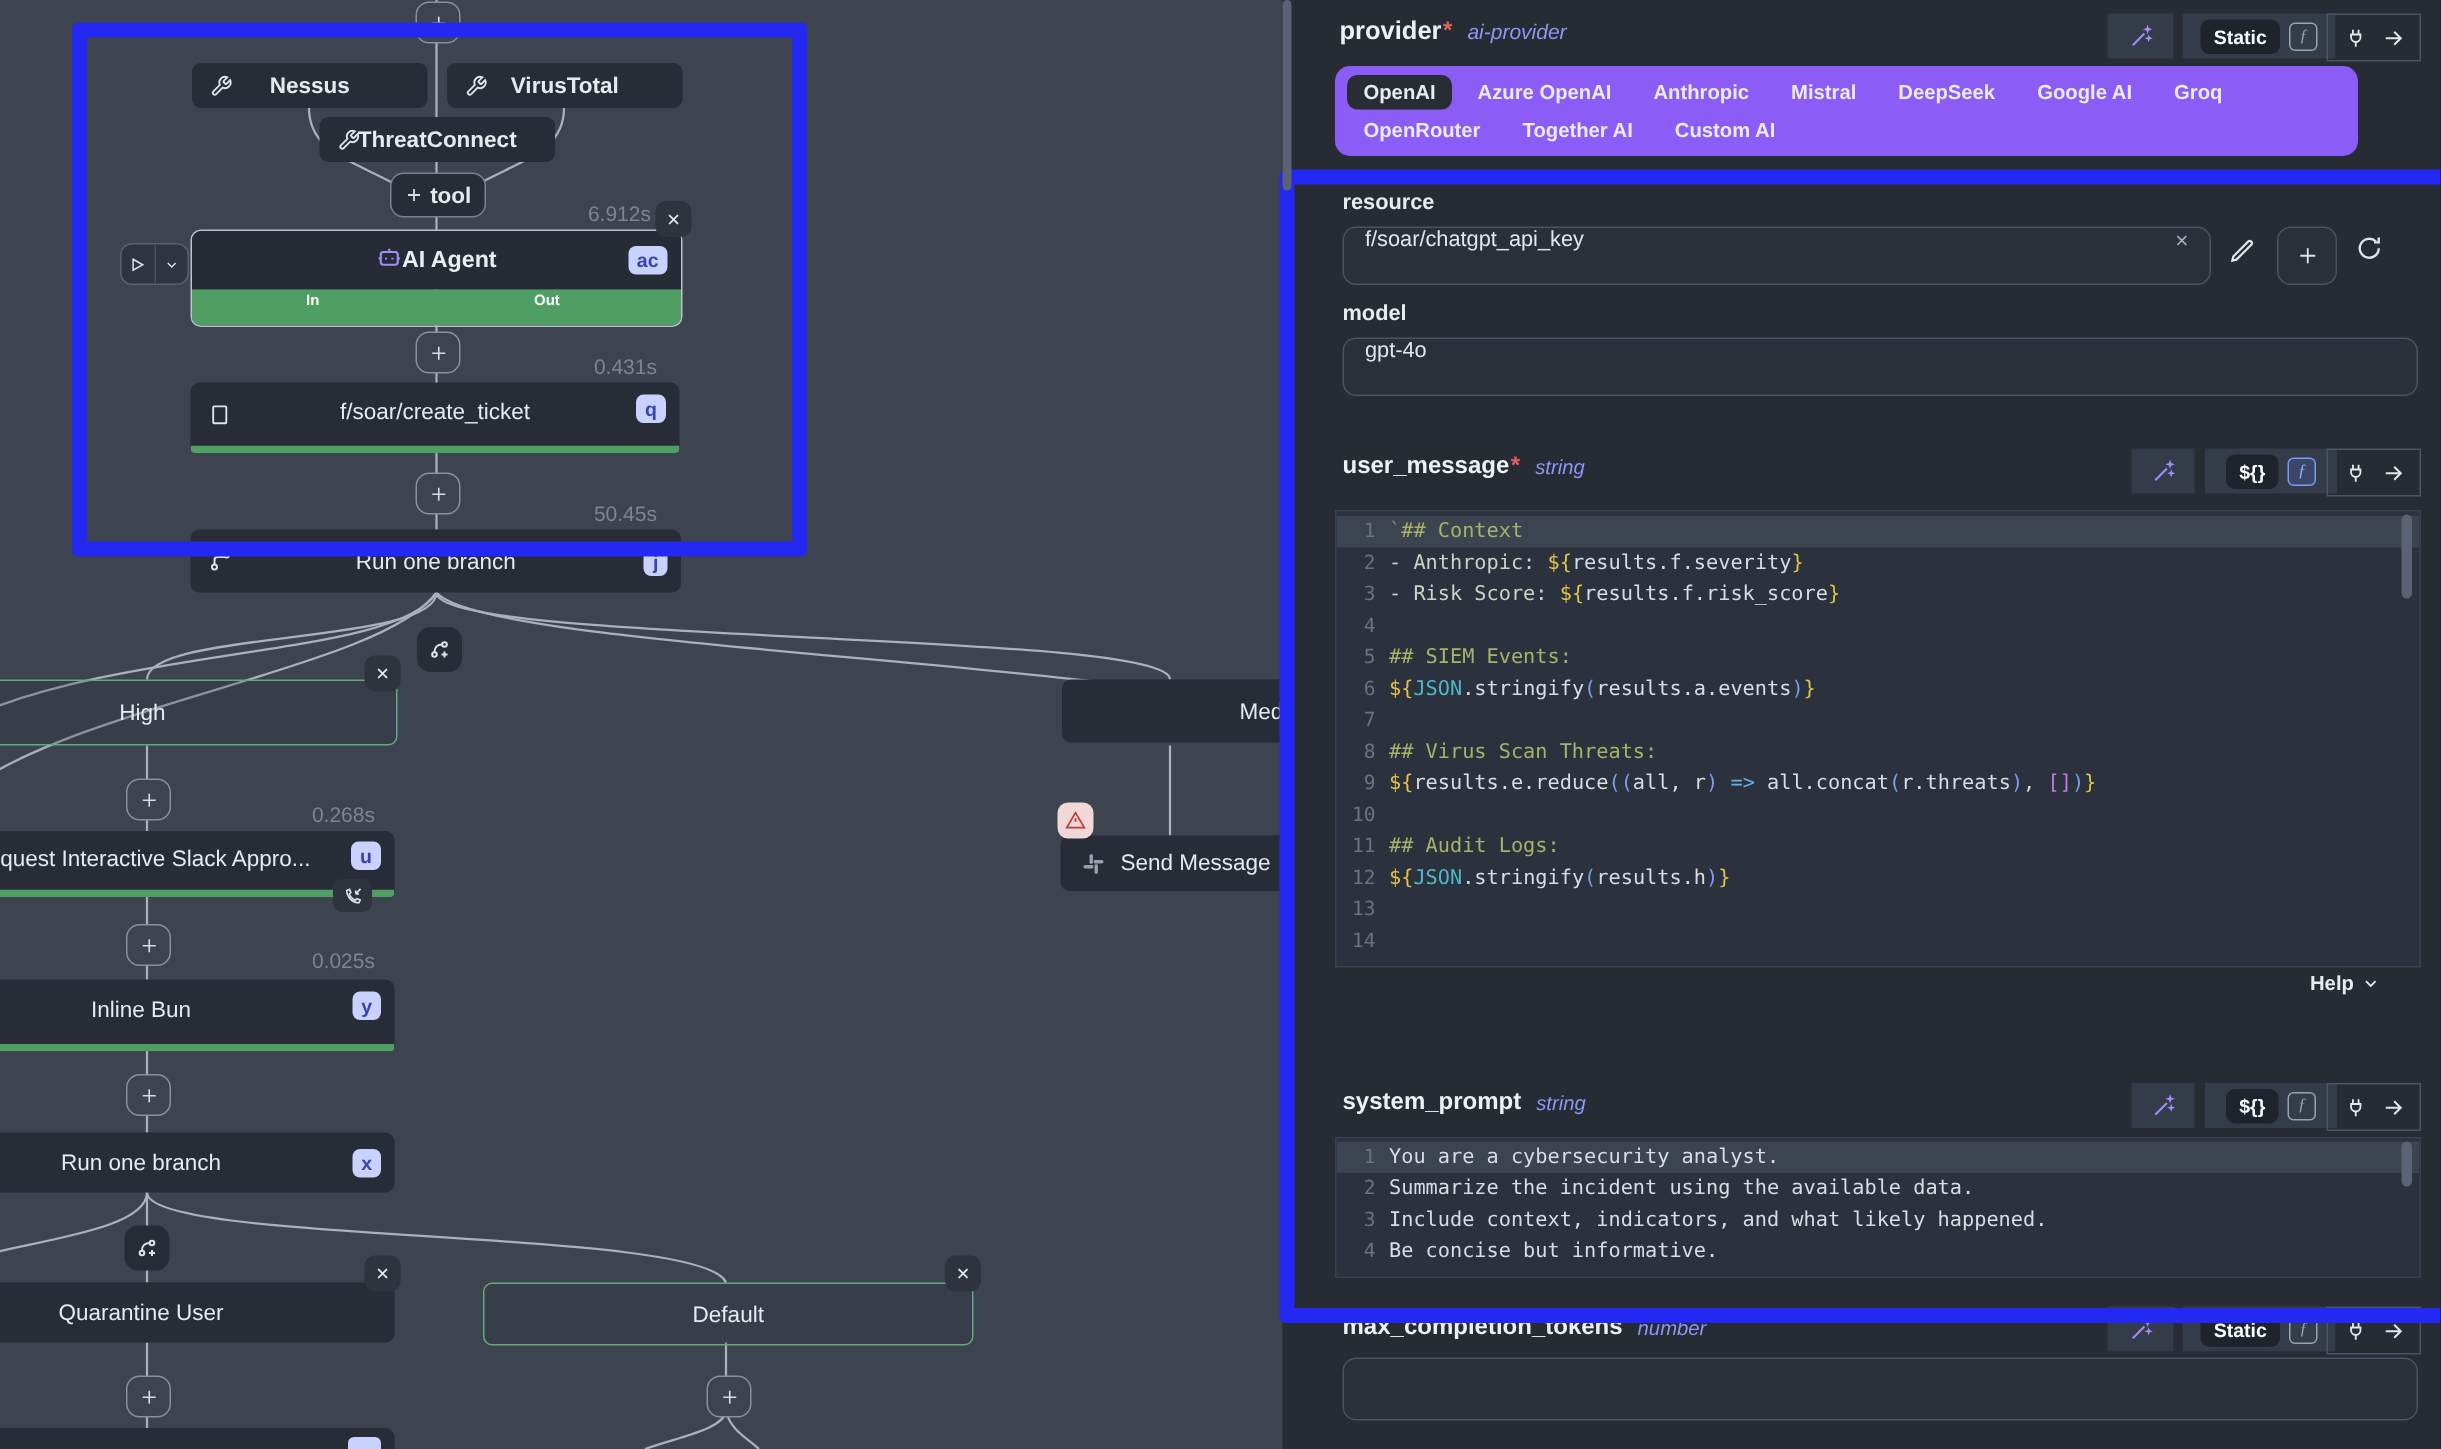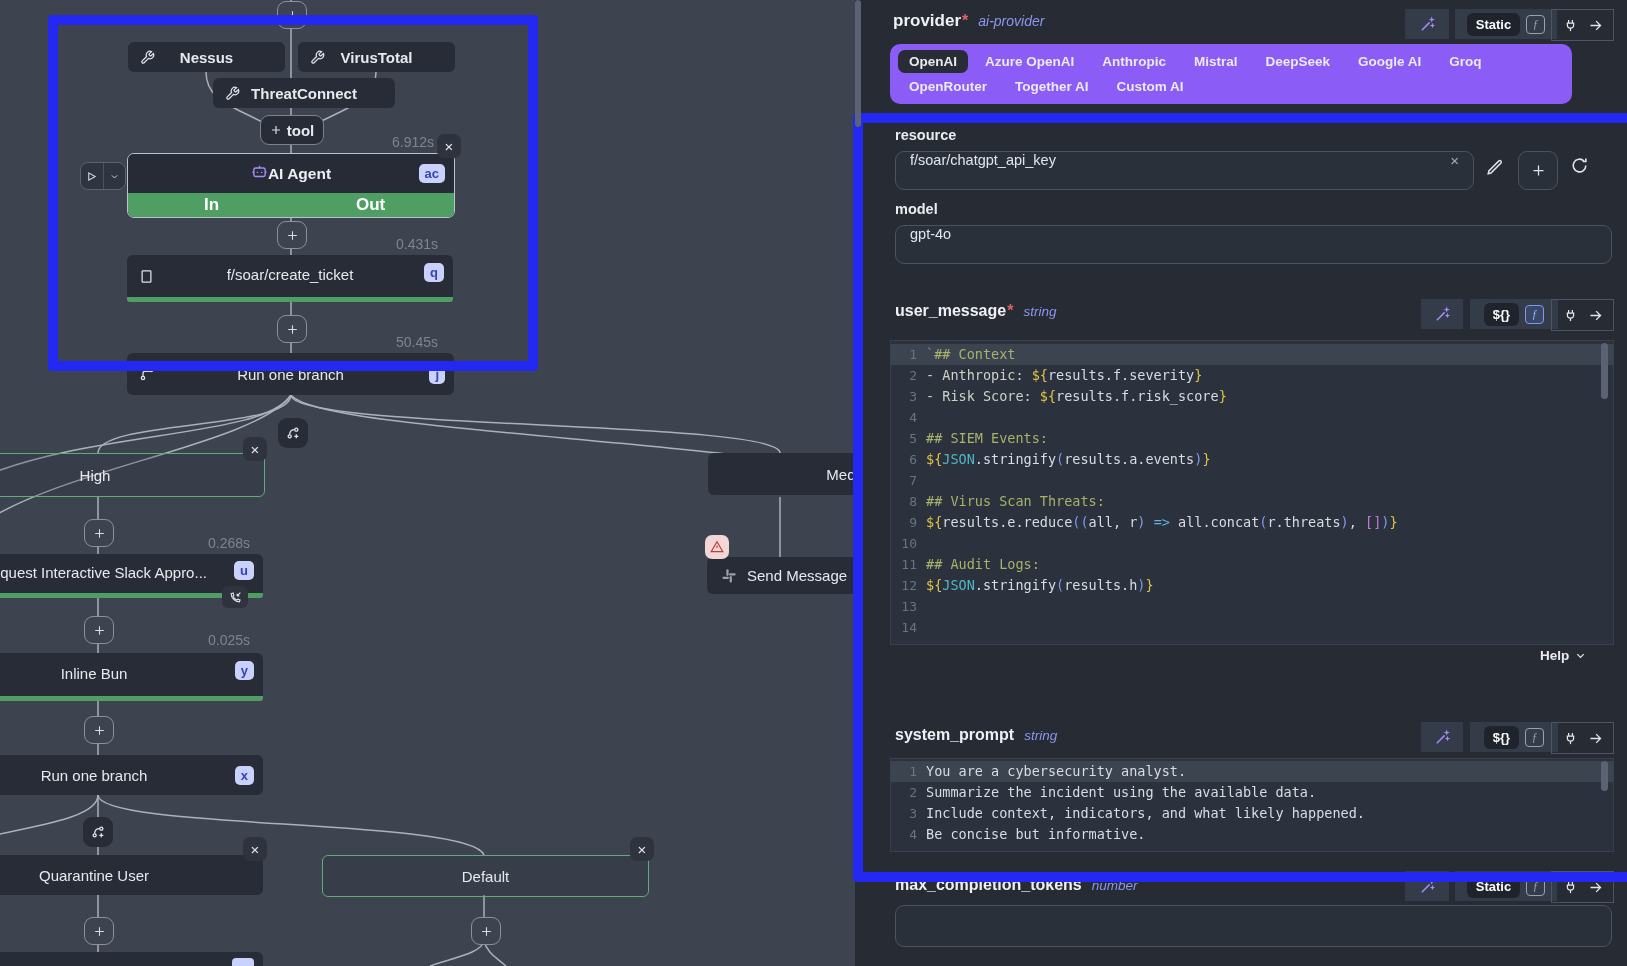--- a/index.html
+++ b/index.html
@@ -25,21 +25,21 @@
   .bframe{position:absolute;border:10px solid #2328f2;border-radius:4px;z-index:30;pointer-events:none;}
   .playgrp{position:absolute;left:80px;top:162px;width:44px;height:26px;border:1px solid #5a6170;
            background:#2e3440;border-radius:8px;display:flex;align-items:center;z-index:6;color:#dfe3e9;}
   .playgrp .seg{flex:1;display:flex;align-items:center;justify-content:center;height:100%;}
   .playgrp .seg+.seg{border-left:1px solid #4a5160;}
   
   .agent{position:absolute;left:127px;top:153px;width:326px;height:63px;border:1.5px solid #bcc1cb;
          border-radius:7px;overflow:hidden;z-index:5;display:flex;flex-direction:column;}
   .agent .hd{position:relative;flex:1;background:#262b35;display:flex;align-items:center;justify-content:center;
              color:#eceef2;font-weight:600;font-size:15.5px;}
-  .agent .io{height:24px;background:#4f9f64;position:relative;color:#fff;font-size:17px;font-weight:600;}
+  .agent .io{height:24px;background:#4f9f64;position:relative;color:#fff;font-size:10px;font-weight:600;}
   .agent .io span{position:absolute;top:2px;}
   
   .panel{position:absolute;left:855px;top:0;width:772px;height:818px;background:#262b34;z-index:40;}
   .pscroll{position:absolute;left:0;top:0;width:6px;height:127px;background:#5a6273;border-radius:3px;z-index:60;}
   .abs{position:absolute;}
   .sec-h{display:flex;align-items:center;}
   .sec-name{font-size:16px;font-weight:700;color:#eef0f4;}
   .big{font-size:17px;}
   .req{color:#e06262;font-weight:700;margin-left:1px;}
   .type{font-style:italic;color:#8d96f2;font-size:13.5px;margin-left:10px;}
@@ -155,21 +155,21 @@
       <span>Nessus</span>
     </div>
     <div class="wf-node" style="left:298px;top:42px;width:157px;height:30px;font-weight:600;">
       <span class="ic">
           <svg width="15" height="15" viewBox="0 0 24 24" fill="none" stroke="currentColor" stroke-width="2">
             <path d="M14.7 6.3a1 1 0 0 0 0 1.4l1.6 1.6a1 1 0 0 0 1.4 0l3.77-3.77a6 6 0 0 1-7.94 7.94l-6.91 6.91a2.12 2.12 0 0 1-3-3l6.91-6.91a6 6 0 0 1 7.94-7.94l-3.76 3.76z"></path>
           </svg>
         </span>
       <span>VirusTotal</span>
     </div>
-    <div class="wf-node" style="left:213px;top:78px;width:182px;height:30px;font-weight:600;z-index:7;text-align:right;">
+    <div class="wf-node" style="left:213px;top:78px;width:157px;height:30px;font-weight:600;z-index:7;text-align:right;">
       <span class="ic">
           <svg width="15" height="15" viewBox="0 0 24 24" fill="none" stroke="currentColor" stroke-width="2">
             <path d="M14.7 6.3a1 1 0 0 0 0 1.4l1.6 1.6a1 1 0 0 0 1.4 0l3.77-3.77a6 6 0 0 1-7.94 7.94l-6.91 6.91a2.12 2.12 0 0 1-3-3l6.91-6.91a6 6 0 0 1 7.94-7.94l-3.76 3.76z"></path>
           </svg>
         </span>
       <span>ThreatConnect</span>
     </div>
     <div class="wf-node" style="left:260px;top:115px;width:62px;height:28px;border:1px solid #7a8290;border-radius:9px;font-weight:600;gap:5px;z-index:7;">
       <svg width="12" height="12" viewBox="0 0 24 24" fill="none" stroke="#d9dce2" stroke-width="2.4">
           <path d="M12 4v16M4 12h16"></path>

